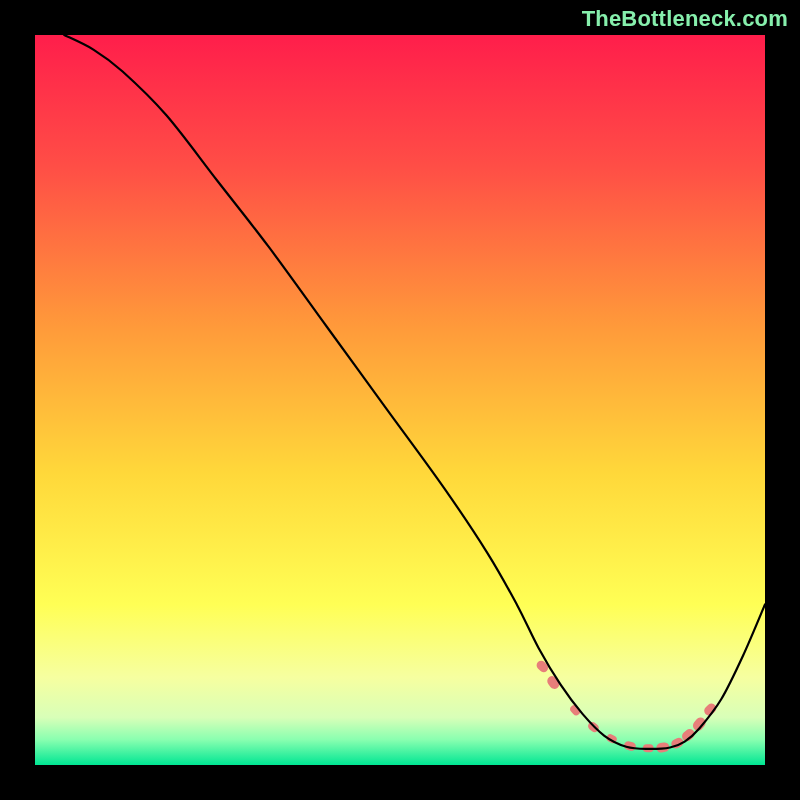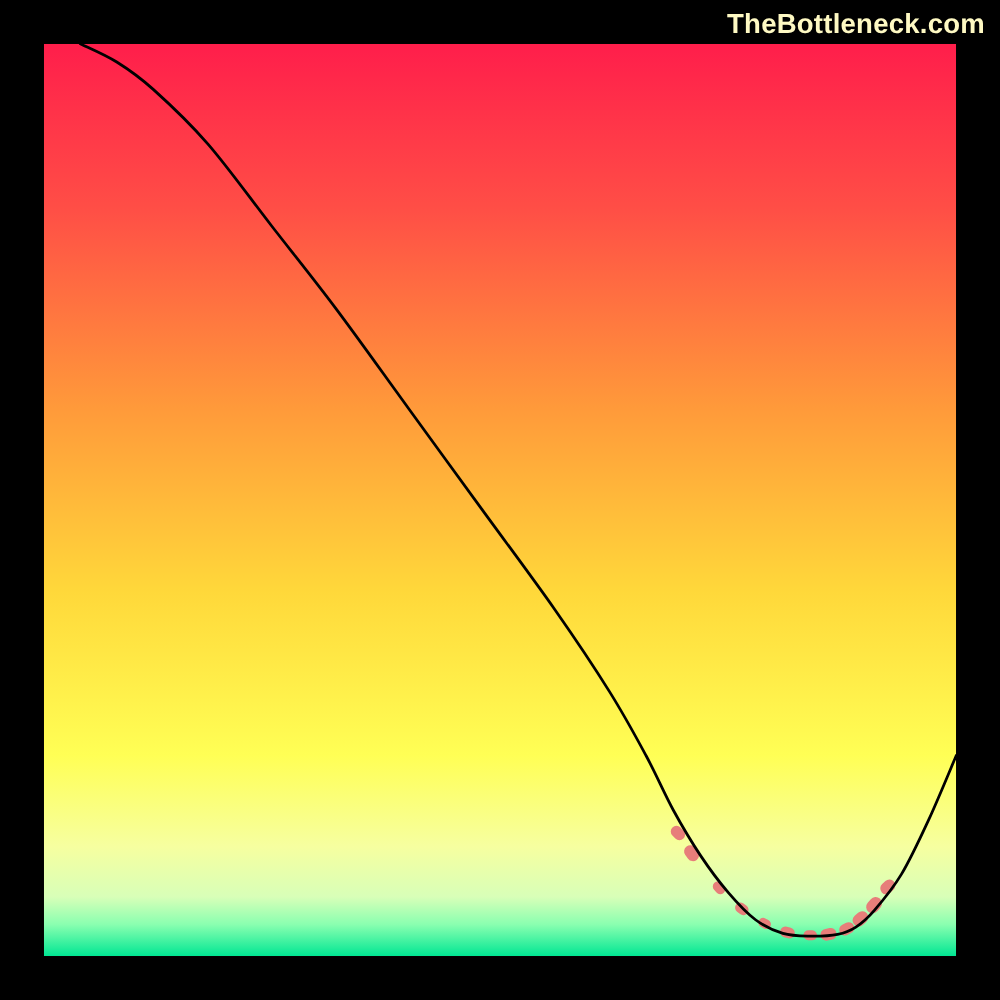--- a/index.html
+++ b/index.html
@@ -10,21 +10,21 @@
     height: 800px;
     background: #000;
   }
   .watermark {
     position: absolute;
     top: 6px;
     right: 12px;
     font-family: Arial, Helvetica, sans-serif;
     font-size: 22px;
     font-weight: 600;
-    color: #fef9c3;
+    color: #86efac;
     letter-spacing: 0.2px;
     z-index: 3;
   }
   .plot-area {
     position: absolute;
     left: 35px;
     top: 35px;
     width: 730px;
     height: 730px;
     overflow: hidden;

